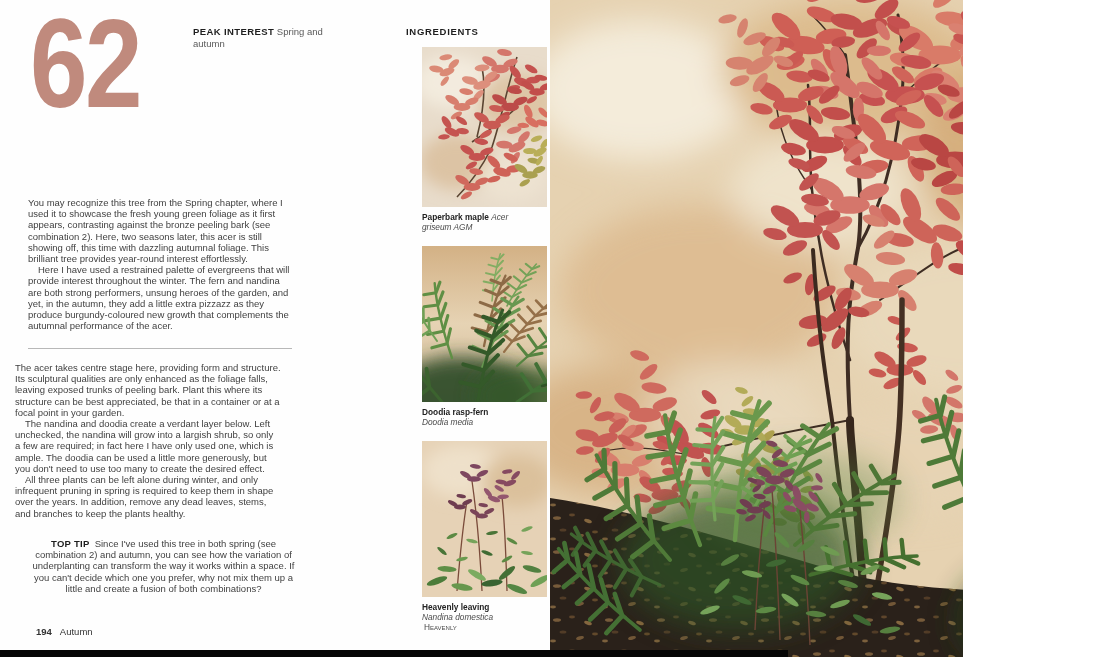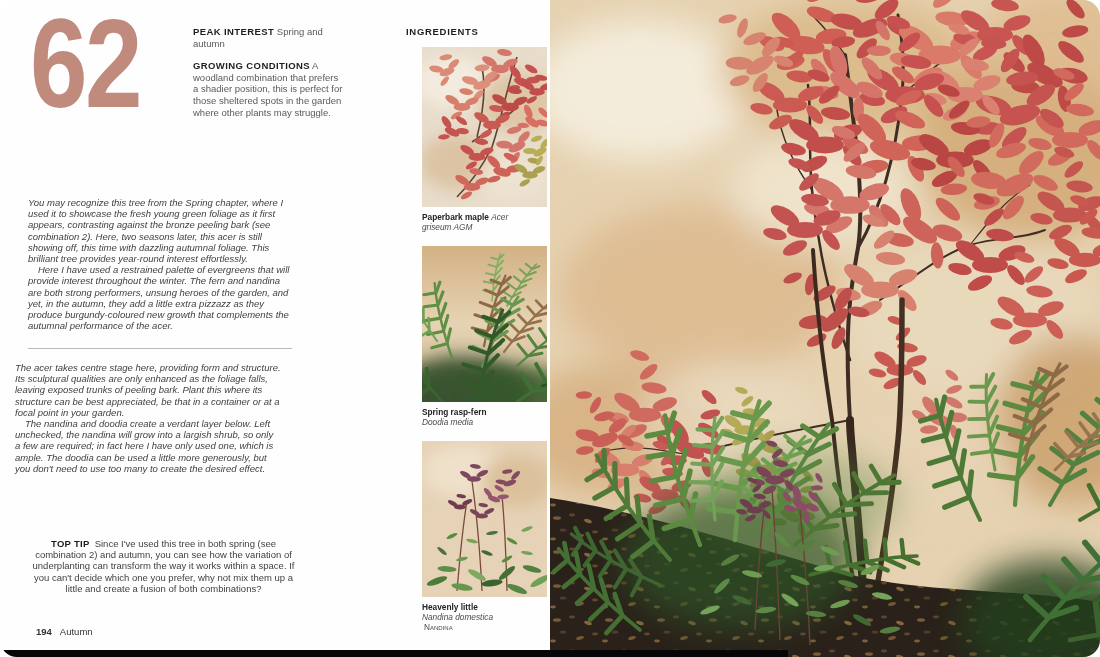--- a/index.html
+++ b/index.html
@@ -1,58 +1,57 @@
 <!DOCTYPE html>
 <html><head>
 <meta charset="utf-8">
 <style>
   html,body{margin:0;padding:0;background:#ffffff;}
-  .stage{position:relative;width:1100px;height:657px;background:#fefefe;overflow:hidden;
-         font-family:"Liberation Sans",sans-serif;color:#3f3f3f;border-radius:17px;}
+  .stage{position:relative;width:963px;height:657px;background:#fefefe;overflow:hidden;
+         font-family:"Liberation Sans",sans-serif;color:#3f3f3f;}
   
   .num{position:absolute;left:30px;top:6px;font-size:126px;font-weight:bold;
        line-height:115px;letter-spacing:-3px;display:inline-block;
        transform:scaleX(.82);transform-origin:left top;color:#c08a7d;}
   
   .meta{position:absolute;left:193px;top:26px;width:152px;font-size:9.5px;line-height:11.6px;color:#5a5a5a;}
   .meta-item{margin-bottom:11px;}
   .lbl{font-weight:bold;color:#1e1e1e;letter-spacing:.4px;margin-top:8px;}
   
   .ing{position:absolute;left:386px;top:26px;width:125px;}
   .ing-head{font-size:9.5px;font-weight:bold;letter-spacing:.7px;color:#1e1e1e;margin:0 0 10px 0;padding-left:20px;}
   figure{margin:0 0 14px 0;padding-left:36px;}
   figure svg{display:block;}
   figcaption{font-size:8.3px;line-height:10px;color:#4a4a4a;margin-top:5px;}
   .cn{font-weight:bold;color:#222;}
   .bn{font-style:italic;}
   .cv{font-variant:small-caps;margin-left:2px;}
   
   .body1{position:absolute;left:28px;top:197px;width:266px;}
   .body2{position:absolute;left:15px;top:362px;width:266px;}
-  p.bp{margin:0;font-size:9.5px;line-height:11.2px;color:#3f3f3f;font-style:italic;}
+  p.bp{margin:0;font-size:9.5px;line-height:11.2px;color:#3f3f3f;}
   p.bp + p.bp{text-indent:10px;}
   .divider{position:absolute;left:28px;top:348px;width:264px;border-top:1px solid #b8b8b8;}
   .tip{position:absolute;left:28px;top:538px;width:271px;font-size:9.5px;line-height:11.2px;margin:0;color:#3f3f3f;text-align:center;}
   .tip .lbl{margin-right:5px;letter-spacing:.3px;}
   .footer{position:absolute;left:36px;top:626px;font-size:9.5px;color:#333;}
   .pg{font-weight:bold;margin-right:8px;}
   
   .hero{position:absolute;left:550px;top:0;width:550px;height:657px;}
   .bottombar{position:absolute;left:0;top:650px;width:788px;height:7px;background:#060606;}
 </style>
 </head>
 <body>
 
 <div class="stage">
 
   <div class="num" style="color: rgb(192, 138, 125);">62</div>
 
   <div class="meta">
     <div class="meta-item"><span class="lbl">PEAK INTEREST</span> <span>Spring and autumn</span></div>
-    <div class="meta-item"><span class="lbl">GROWING CONDITIONS</span> <span>A woodland combination that prefers a shadier position, this is perfect for those sheltered spots in the garden where other plants may struggle.</span></div>
   </div>
 
   <div class="ing">
     <h2 class="ing-head">INGREDIENTS</h2>
 
     <figure>
       <svg width="125" height="160" viewBox="0 0 125 160">
         <defs>
           <filter id="t1f" x="-50%" y="-50%" width="200%" height="200%">
               <feGaussianBlur stdDeviation="8"></feGaussianBlur>
@@ -118,21 +117,21 @@
         <use href="#t2f" transform="translate(82,106) rotate(18) scale(1.05)" stroke="#957049"></use>
         <use href="#t2f" transform="translate(30,112) rotate(-38) scale(1.2)" stroke="#5f8f44"></use>
         <use href="#t2f" transform="translate(95,120) rotate(28) scale(1.15)" stroke="#558441"></use>
         <use href="#t2f" transform="translate(60,122) rotate(2) scale(1.25)" stroke="#679750"></use>
         <use href="#t2f" transform="translate(15,95) rotate(-55) scale(1)" stroke="#6fa055"></use>
         <use href="#t2f" transform="translate(20,156) rotate(-60) scale(1.5)" stroke="#3c632f"></use>
         <use href="#t2f" transform="translate(55,160) rotate(-10) scale(1.55)" stroke="#345929"></use>
         <use href="#t2f" transform="translate(95,156) rotate(35) scale(1.5)" stroke="#417036"></use>
         <use href="#t2f" transform="translate(120,140) rotate(55) scale(1.3)" stroke="#2f5226"></use>
       </svg>
-      <figcaption><span class="cn">Spring rasp-fern</span> <span class="bn">Doodia media</span><span class="cv"></span></figcaption>
+      <figcaption><span class="cn">Doodia rasp-fern</span> <span class="bn">Doodia media</span><span class="cv"></span></figcaption>
     </figure>
 
     <figure>
       <svg width="125" height="156" viewBox="0 0 125 156">
         <defs>
           <filter id="t3b" x="-50%" y="-50%" width="200%" height="200%">
               <feGaussianBlur stdDeviation="8"></feGaussianBlur>
             </filter>
           <g id="t3c">
               <ellipse cx="0" cy="0" rx="5" ry="2"></ellipse>
@@ -166,34 +165,35 @@
         <use href="#t3l" transform="translate(15,140) rotate(-20) scale(1.8)" fill="#4c7c3a"></use>
         <use href="#t3l" transform="translate(40,146) rotate(10) scale(1.8)" fill="#67974d"></use>
         <use href="#t3l" transform="translate(70,142) rotate(-8) scale(1.8)" fill="#396331"></use>
         <use href="#t3l" transform="translate(95,148) rotate(22) scale(1.8)" fill="#558644"></use>
         <use href="#t3l" transform="translate(118,140) rotate(-30) scale(1.8)" fill="#6fa055"></use>
         <use href="#t3l" transform="translate(55,134) rotate(30) scale(1.7)" fill="#7cab60"></use>
         <use href="#t3l" transform="translate(85,132) rotate(-40) scale(1.7)" fill="#447036"></use>
         <use href="#t3l" transform="translate(110,128) rotate(15) scale(1.6)" fill="#528040"></use>
         <use href="#t3l" transform="translate(25,128) rotate(5) scale(1.6)" fill="#5f8f46"></use>
       </svg>
-      <figcaption><span class="cn">Heavenly little</span> <span class="bn">Nandina domestica</span> <span class="cv">Nandina</span></figcaption>
+      <figcaption><span class="cn">Heavenly leaving</span> <span class="bn">Nandina domestica</span> <span class="cv">Heavenly</span></figcaption>
     </figure>
   </div>
 
   <div class="body1">
     <p class="bp">You may recognize this tree from the Spring chapter, where I used it to showcase the fresh young green foliage as it first appears, contrasting against the bronze peeling bark (see combination 2). Here, two seasons later, this acer is still showing off, this time with dazzling autumnal foliage. This brilliant tree provides year-round interest effortlessly.</p>
     <p class="bp">Here I have used a restrained palette of evergreens that will provide interest throughout the winter. The fern and nandina are both strong performers, unsung heroes of the garden, and yet, in the autumn, they add a little extra pizzazz as they produce burgundy-coloured new growth that complements the autumnal performance of the acer.</p>
   </div>
 
   <div class="divider"></div>
 
   <div class="body2">
     <p class="bp">The acer takes centre stage here, providing form and structure. Its sculptural qualities are only enhanced as the foliage falls, leaving exposed trunks of peeling bark. Plant this where its structure can be best appreciated, be that in a container or at a focal point in your garden.</p>
     <p class="bp">The nandina and doodia create a verdant layer below. Left unchecked, the nandina will grow into a largish shrub, so only a few are required; in fact here I have only used one, which is ample. The doodia can be used a little more generously, but you don't need to use too many to create the desired effect.</p>
+    <p class="bp">All three plants can be left alone during winter, and only infrequent pruning in spring is required to keep them in shape over the years. In addition, remove any dead leaves, stems, and branches to keep the plants healthy.</p>
   </div>
 
   <p class="tip"><span class="lbl">TOP TIP</span><span>Since I've used this tree in both spring (see combination 2) and autumn, you can see how the variation of underplanting can transform the way it works within a space. If you can't decide which one you prefer, why not mix them up a little and create a fusion of both combinations?</span></p>
 
   <div class="footer">
     <span class="pg">194</span><span>Autumn</span>
   </div>
 
   <svg class="hero" viewBox="0 0 550 657">
     <defs>

